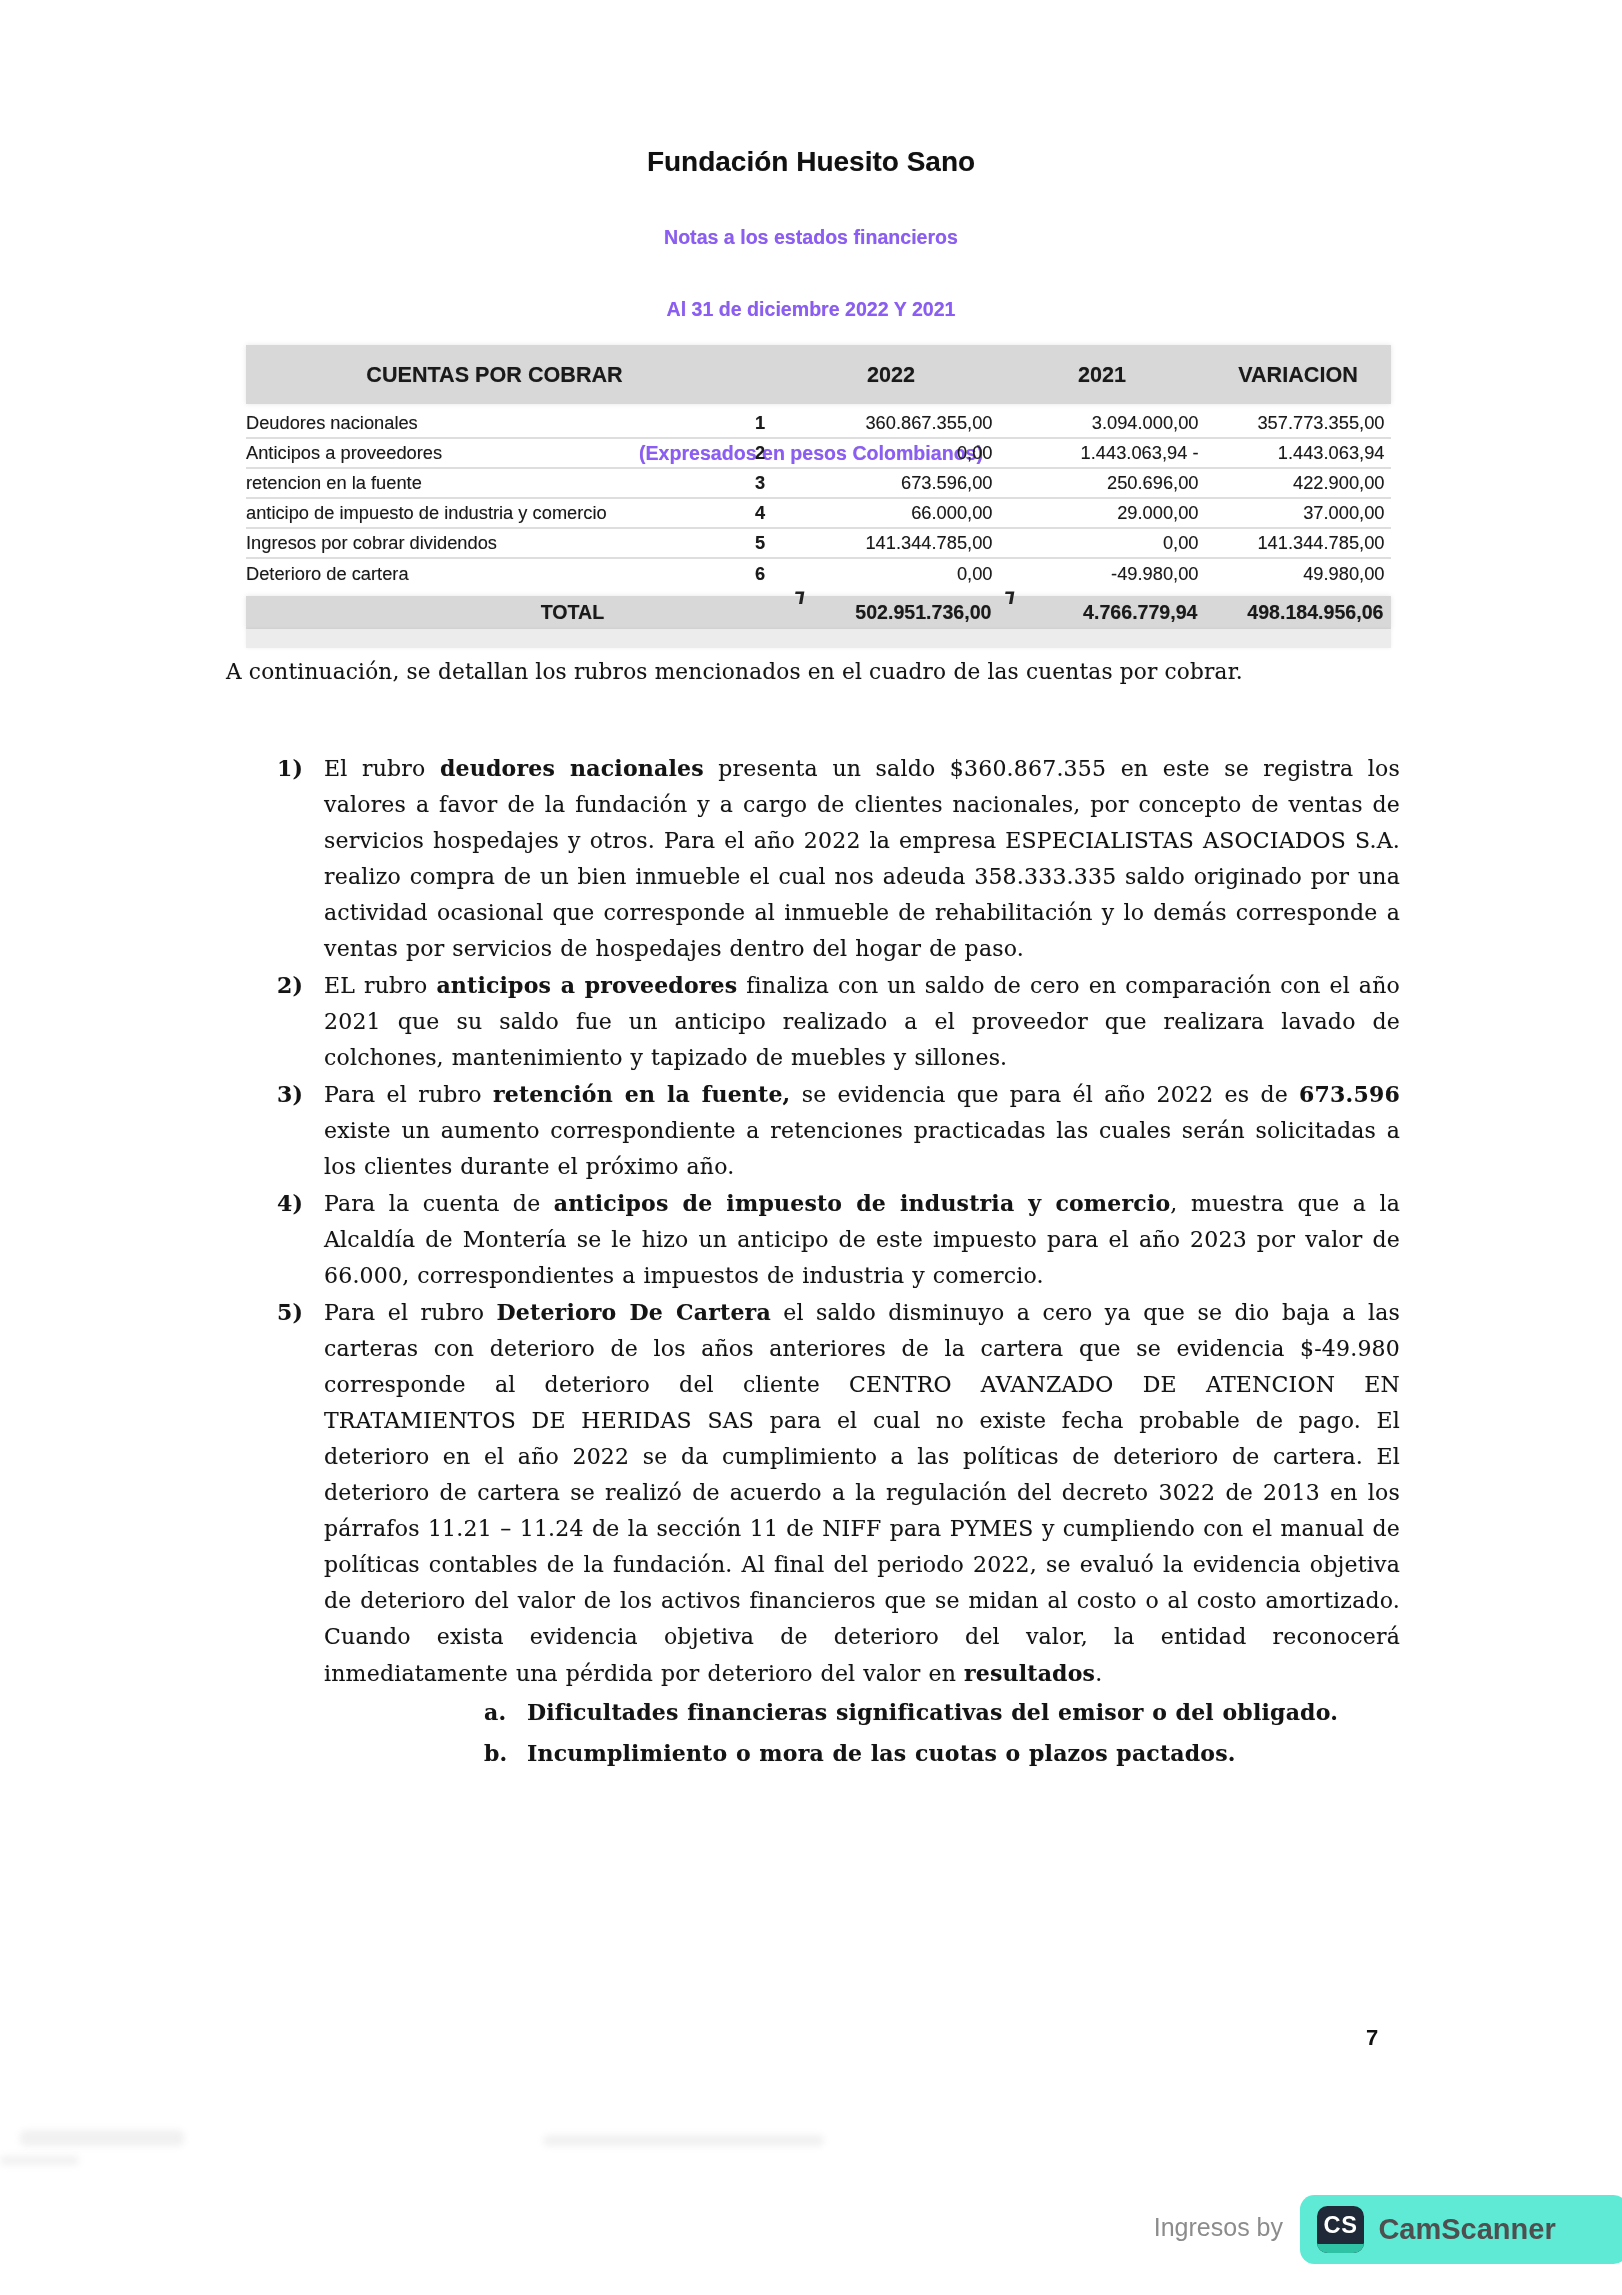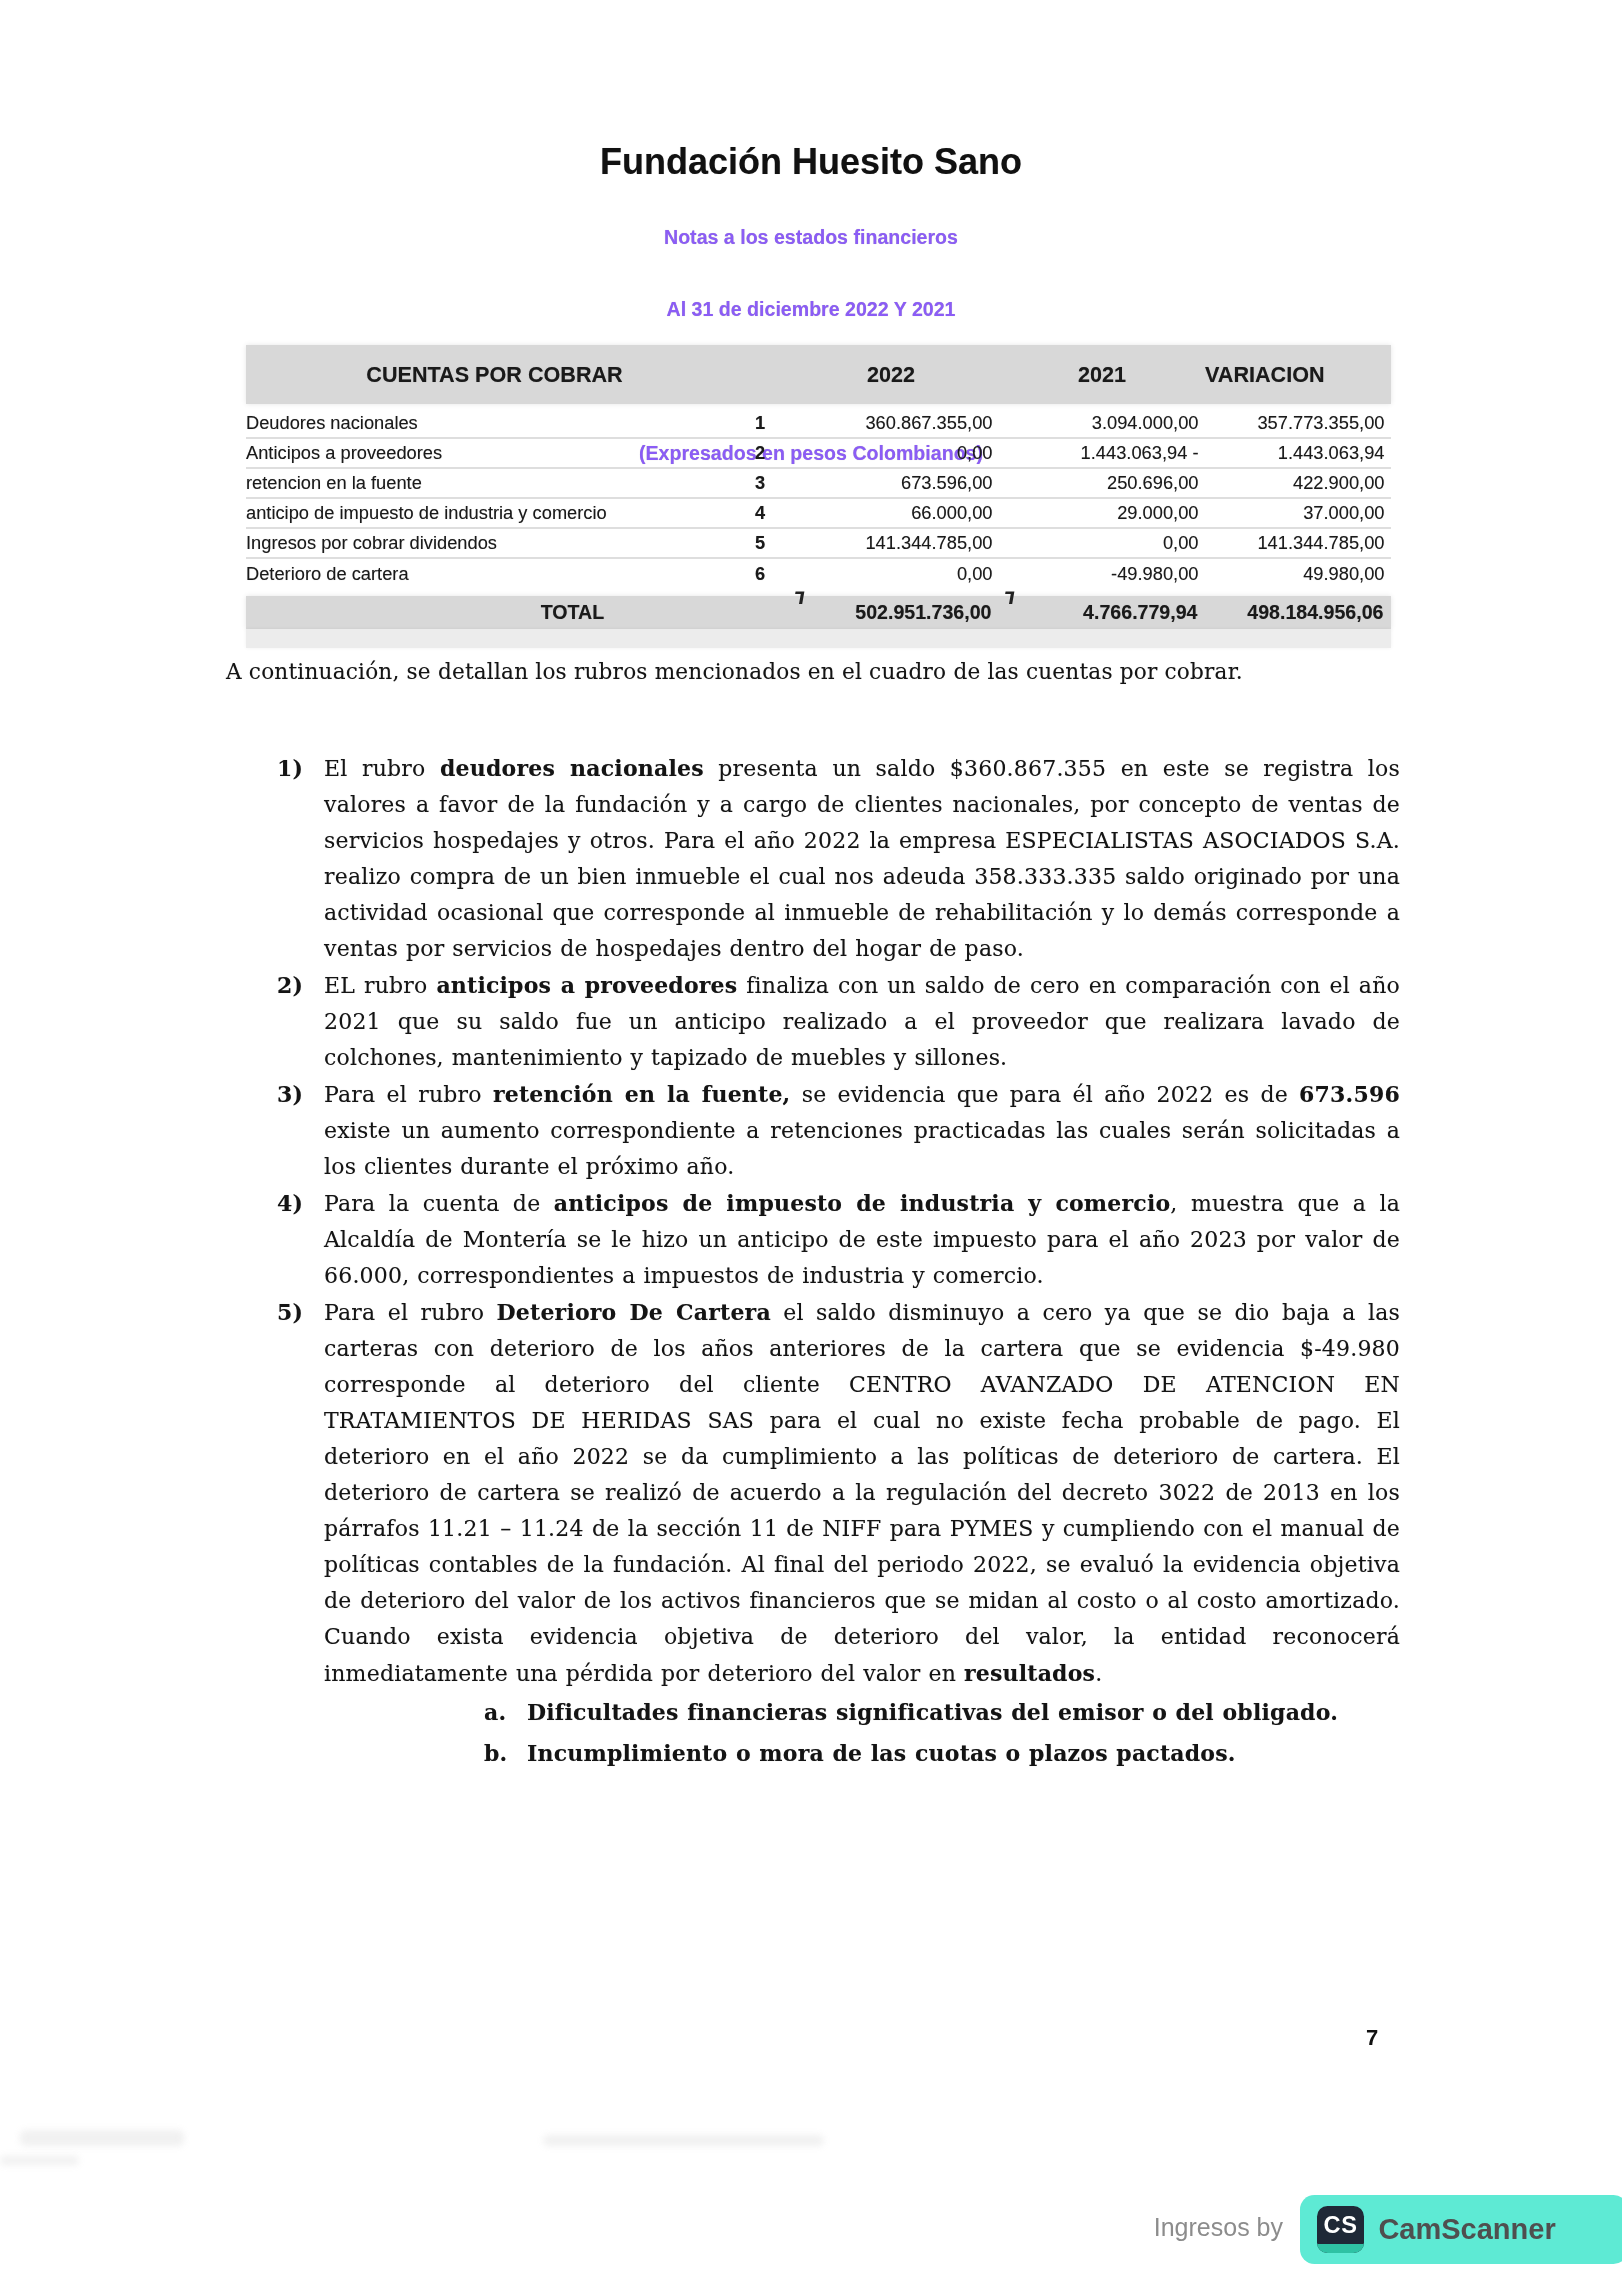--- a/index.html
+++ b/index.html
@@ -14,21 +14,21 @@
   
   .doc-header{
     position:absolute;
     top:143px;
     left:0;
     width:100%;
     text-align:center;
     font-family:"Liberation Sans",sans-serif;
   }
   .doc-title{
-    font-size:36px;
+    font-size:28px;
     font-weight:700;
     line-height:38px;
     color:#111;
     text-shadow:0 0 0.7px rgba(0,0,0,.35);
   }
   .doc-sub{
     font-size:19.6px;
     font-weight:600;
     line-height:32px;
     color:#8b5cf6;
@@ -54,21 +54,21 @@
     font-size:21.6px;
     text-shadow:0 0 0.7px rgba(0,0,0,.4);
   }
   .c-name{width:458px;}
   .c-note{width:79px;text-align:center;}
   .c-2022{width:216px;text-align:right;padding-right:6.5px;box-sizing:border-box;}
   .c-2021{width:206px;text-align:right;padding-right:6.5px;box-sizing:border-box;}
   .c-var {width:186px;text-align:right;padding-right:6.5px;box-sizing:border-box;}
   .tbl-head .c-name{text-align:center;padding-left:39px;box-sizing:border-box;}
   .tbl-head .c-2022,.tbl-head .c-2021{text-align:center;padding-right:0;}
-  .tbl-head .c-var{text-align:left;padding-right:0;}
+  .tbl-head .c-var{text-align:center;padding-right:0;}
   .tbl-rows{padding-top:5.2px;}
   .t-row{
     display:flex;
     align-items:center;
     height:30px;
     box-sizing:border-box;
     font-size:18.3px;
     border-bottom:2px solid rgba(0,0,0,.13);
     text-shadow:0 0 0.7px rgba(0,0,0,.35);
   }

